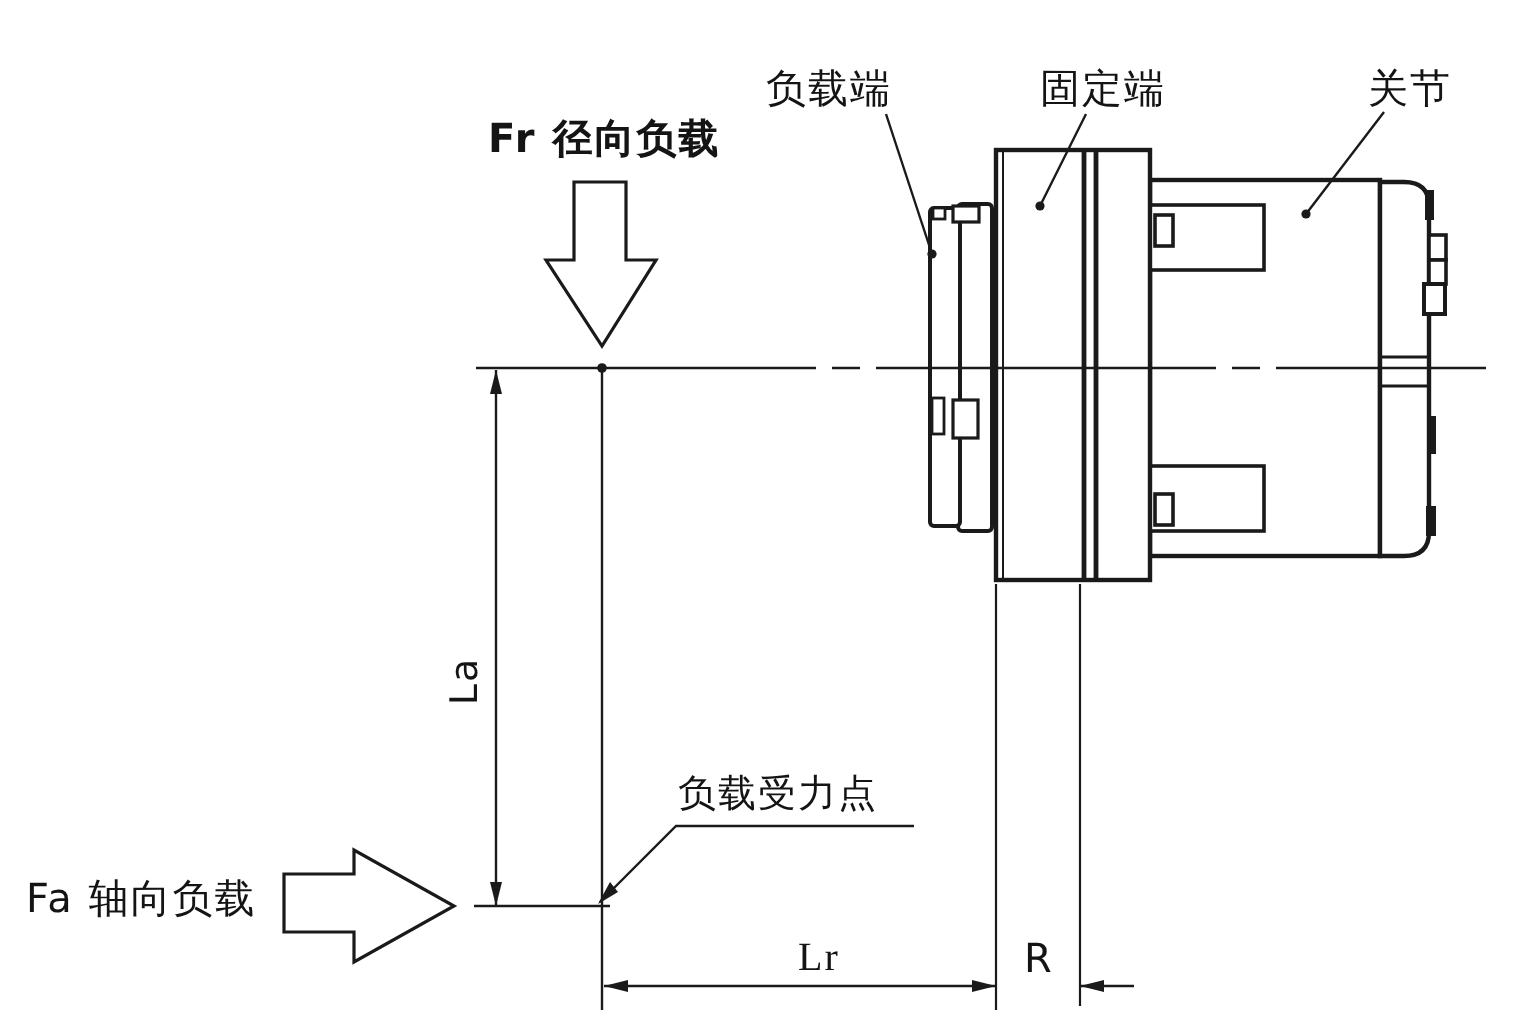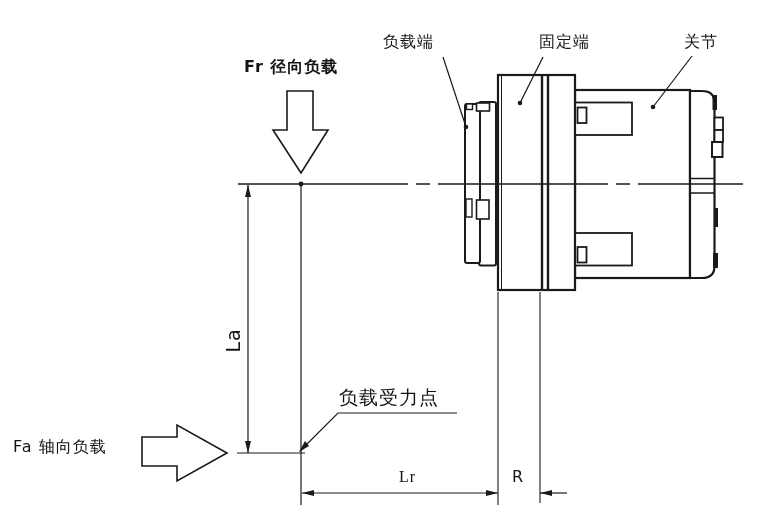--- a/index.html
+++ b/index.html
@@ -7,21 +7,21 @@
     position:relative;
     width:769px;height:513px;
     background:#ffffff;
     font-family:"DejaVu Sans","Liberation Sans",sans-serif;
     overflow:hidden;
   }
   #stage svg{position:absolute;left:0;top:0;}
   .lbl{
     position:absolute;
     color:#141414;
-    font-size:16px;
+    font-size:20px;
     line-height:1.1;
     white-space:nowrap;
     letter-spacing:1px;
   }
   .lbl-small{font-size:19px;}
   .rot{
     transform:rotate(-90deg);
     transform-origin:center center;
   }
 </style>
@@ -119,21 +119,21 @@
 
       <polyline points="457,413 338,413 300,451" fill="none" stroke-width="1.2"></polyline>
       <polygon points="299,452 309,446 305,441" stroke="none"></polygon>
     </g>
   </svg>
 
   <div class="lbl" style="left:244px;top:58px;font-weight:bold;">Fr 径向负载</div>
 
   <div class="lbl" style="left:383px;top:33px;">负载端</div>
 
-  <div class="lbl" style="left:539px;top:33px;">固定端</div>
+  <div class="lbl" style="left:520px;top:33px;">固定端</div>
 
   <div class="lbl" style="left:684px;top:33px;">关节</div>
 
   <div class="lbl lbl-small" style="left:339px;top:387px;">负载受力点</div>
 
   <div class="lbl" style="left:13px;top:438px;">Fa 轴向负载</div>
 
   <div class="lbl lbl-small rot" style="left:218px;top:330px;width:30px;text-align:center;">La</div>
 
   <div class="lbl" style="left:399px;top:468px;font-family:Liberation Serif, serif;">Lr</div>

